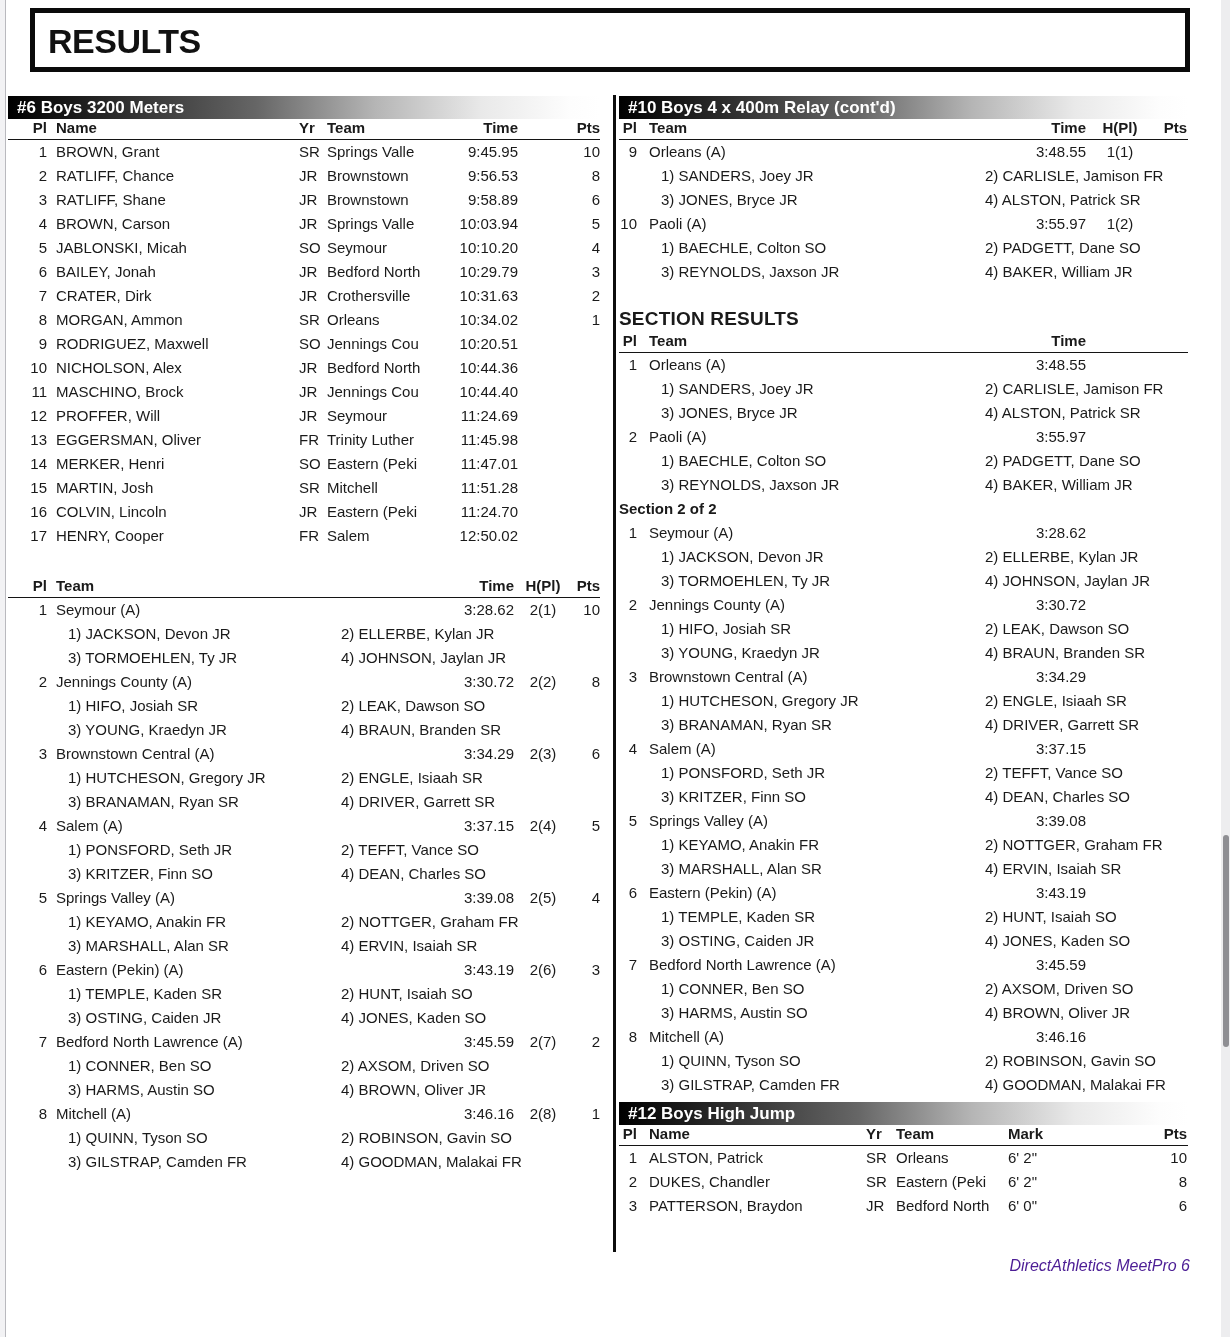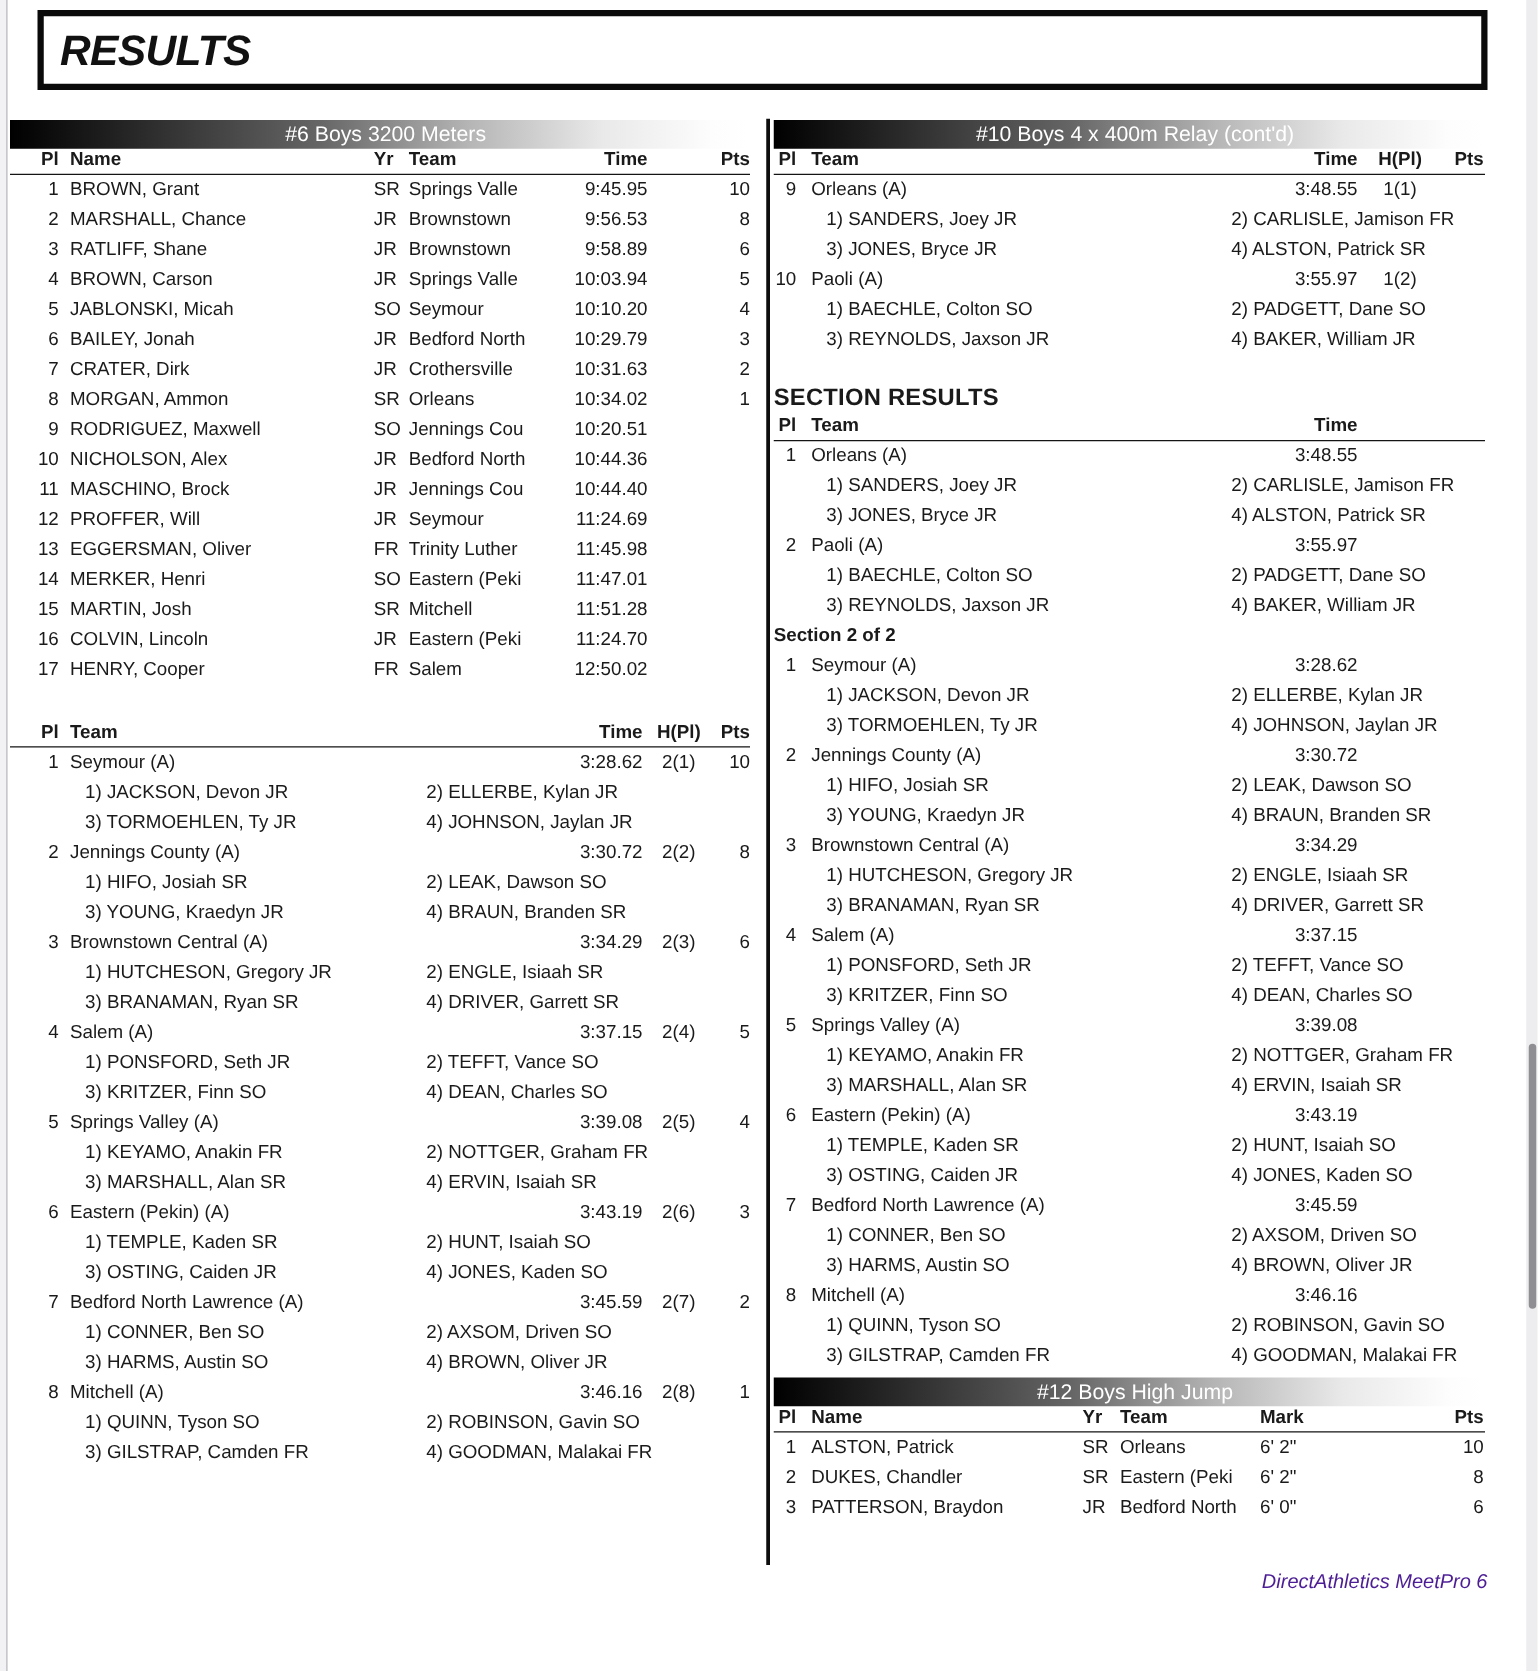--- a/index.html
+++ b/index.html
@@ -7,29 +7,29 @@
     width:1230px;height:1337px;background:#ffffff;
     font-family:"Liberation Sans", sans-serif;color:#1a1a1a;font-size:15px;
     overflow:hidden;
   }
   .page{position:relative;width:1230px;height:1337px;background:#fff;}
   .left-edge{position:absolute;left:0;top:0;width:5px;height:1337px;background:#f2f2f4;border-right:1.5px solid #b9b9be;}
   .title-box{
     position:absolute;left:30px;top:8px;width:1160px;height:64px;box-sizing:border-box;
     border:5px solid #0a0a0a;background:#fff;
   }
-  .title-box span{display:block;padding:9px 0 0 13px;font-size:34px;font-weight:bold;letter-spacing:-0.5px;color:#111;font-style:italic;}
+  .title-box span{display:block;padding:9px 0 0 13px;font-size:34px;font-weight:bold;letter-spacing:-0.5px;color:#111;}
   .col{position:absolute;top:96px;}
   .col-left{left:8px;width:592px;}
   .col-right{left:619px;width:569px;}
   .divider{position:absolute;left:613px;top:95px;width:2.5px;height:1157px;background:#0d0d0d;}
   .bar{
     height:23px;line-height:23px;padding-left:9px;box-sizing:border-box;
     background:linear-gradient(90deg,#000 0%,#1c1c1c 12%,#666 42%,#b5b5b5 62%,#e9e9e9 80%,#fdfdfd 95%,#fff 100%);
-    color:#fff;font-weight:normal;font-size:17px;white-space:nowrap;text-align:center;
+    color:#fff;font-weight:bold;font-size:17px;white-space:nowrap;
   }
   .thead{position:relative;height:20px;line-height:18px;font-weight:bold;border-bottom:1.5px solid #141414;}
   .row{position:relative;height:24px;line-height:24px;}
   .cell{position:absolute;top:0;white-space:nowrap;}
   .section-title{height:27px;line-height:27px;font-size:19px;font-weight:bold;letter-spacing:0.2px;}
   .section-label{height:24px;line-height:24px;font-weight:bold;}
   .gap-a{height:29px;} .gap-b{height:21px;} .gap-c{height:5px;}
   
   .t1-pl{left:0;width:39px;text-align:right;}
   .t1-name{left:48px;}
@@ -92,21 +92,21 @@
         <div class="row">
           <span class="cell t1-pl">1</span>
           <span class="cell t1-name">BROWN, Grant</span>
           <span class="cell t1-yr">SR</span>
           <span class="cell t1-team">Springs Valle</span>
           <span class="cell t1-time">9:45.95</span>
           <span class="cell t1-pts">10</span>
         </div>
         <div class="row">
           <span class="cell t1-pl">2</span>
-          <span class="cell t1-name">MARSHALL, Chance</span>
+          <span class="cell t1-name">RATLIFF, Chance</span>
           <span class="cell t1-yr">JR</span>
           <span class="cell t1-team">Brownstown</span>
           <span class="cell t1-time">9:56.53</span>
           <span class="cell t1-pts">8</span>
         </div>
         <div class="row">
           <span class="cell t1-pl">3</span>
           <span class="cell t1-name">RATLIFF, Shane</span>
           <span class="cell t1-yr">JR</span>
           <span class="cell t1-team">Brownstown</span>

